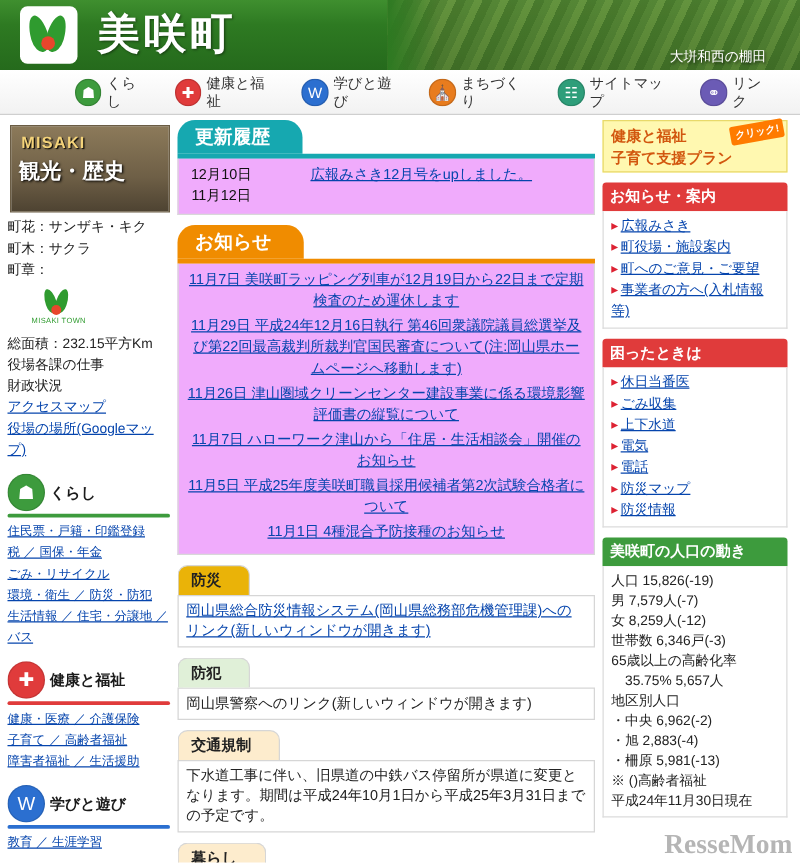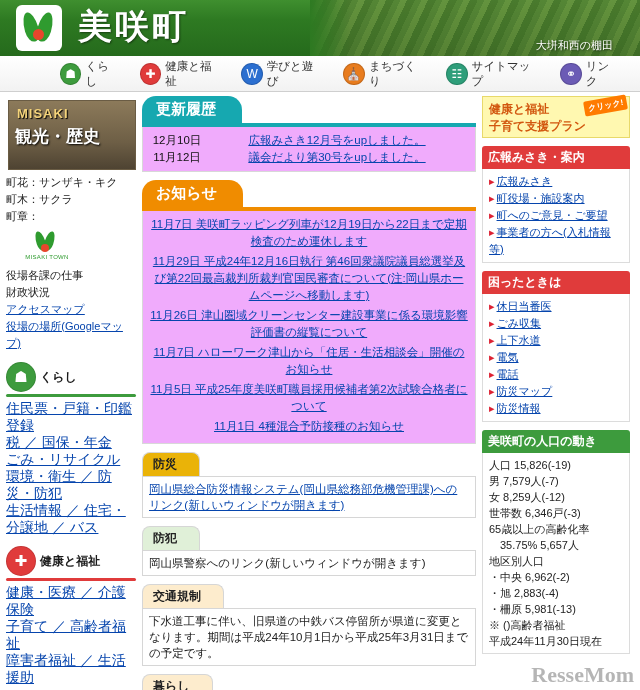--- a/index.html
+++ b/index.html
@@ -121,21 +121,21 @@
   }
 
   .cat-head { display:flex; align-items:center; margin:10px 0 2px 0; }
   .cat-circle {
     width:30px; height:30px; border-radius:50%; color:#fff;
     display:flex; align-items:center; justify-content:center;
     font-size:15px; margin-right:4px; border:1px solid rgba(0,0,0,.12);
   }
   .cat-title { font-size:12px; font-weight:bold; color:#1b1b1b; }
   .cat-underline { height:3px; border-radius:2px; margin:1px 0 3px 0; }
-  .cat-links { font-size:14px; line-height:17px; }
+  .cat-links { font-size:10px; line-height:17px; }
 
   
   .panel { margin-bottom:8px; }
   .panel-head-rounded {
     display:inline-block;
     padding:4px 26px 4px 14px;
     color:#ffffff; font-size:15px; font-weight:bold;
     border-radius:14px 14px 0 0;
   }
   .panel-bar {
@@ -246,20 +246,21 @@
     <div class="left-line">町木：サクラ</div>
     <div class="left-line">町章：</div>
 
     <div class="town-logo">
       <div class="tl-leafA"></div>
         <div class="tl-leafB"></div>
         <div class="tl-dot"></div>
       <div class="tl-cap">MISAKI TOWN</div>
     </div>
 
+    <div class="left-line">総面積：232.15平方Km</div>
     <div class="left-line">役場各課の仕事</div>
     <div class="left-line">財政状況</div>
     <div class="left-line"><a href="#">アクセスマップ</a></div>
     <div class="left-line"><a href="#">役場の場所(Googleマップ)</a></div>
 
     <div class="cat-head">
       <span class="cat-circle" style="background:#3d9b3d">☗</span>
       <span class="cat-title">くらし</span>
     </div>
     <div class="cat-underline" style="background:#3d9b3d"></div>
@@ -297,21 +298,20 @@
     <div class="panel">
       <div class="panel-head-rounded" style="background:#16a8b0">更新履歴</div>
       <div class="panel-bar" style="background:#16a8b0"></div>
       <div class="panel-body">
         <div class="news-row">
           <span class="news-date">12月10日</span>
           <span class="news-text"><a href="#">広報みさき12月号をupしました。</a></span>
         </div>
         <div class="news-row">
           <span class="news-date">11月12日</span>
-          <span class="news-text"><a href="#">議会だより第30号をupしました。</a></span>
         </div>
       </div>
     </div>
 
     <div class="panel">
       <div class="panel-head-rounded" style="background:#f08c00">お知らせ</div>
       <div class="panel-bar" style="background:#f08c00"></div>
       <div class="panel-body osirase-body">
         <p><a href="#">11月7日 美咲町ラッピング列車が12月19日から22日まで定期検査のため運休します</a></p>
         <p><a href="#">11月29日 平成24年12月16日執行 第46回衆議院議員総選挙及び第22回最高裁判所裁判官国民審査について(注:岡山県ホームページへ移動します)</a></p>
@@ -352,21 +352,21 @@
 
   <div class="col-right">
 
     <div class="promo">
       <div class="click">クリック!</div>
       <div class="l1">健康と福祉</div>
       <div class="l2">子育て支援プラン</div>
     </div>
 
     <div>
-      <div class="r-head" style="background:#e03b3b">広報みさき・案内</div>
+      <div class="r-head" style="background:#e03b3b">お知らせ・案内</div>
       <div class="r-body">
         <div class="bullet"><a href="#">広報みさき</a></div>
         <div class="bullet"><a href="#">町役場・施設案内</a></div>
         <div class="bullet"><a href="#">町へのご意見・ご要望</a></div>
         <div class="bullet"><a href="#">事業者の方へ(入札情報等)</a></div>
       </div>
     </div>
 
     <div>
       <div class="r-head" style="background:#e03b3b">困ったときは</div>

